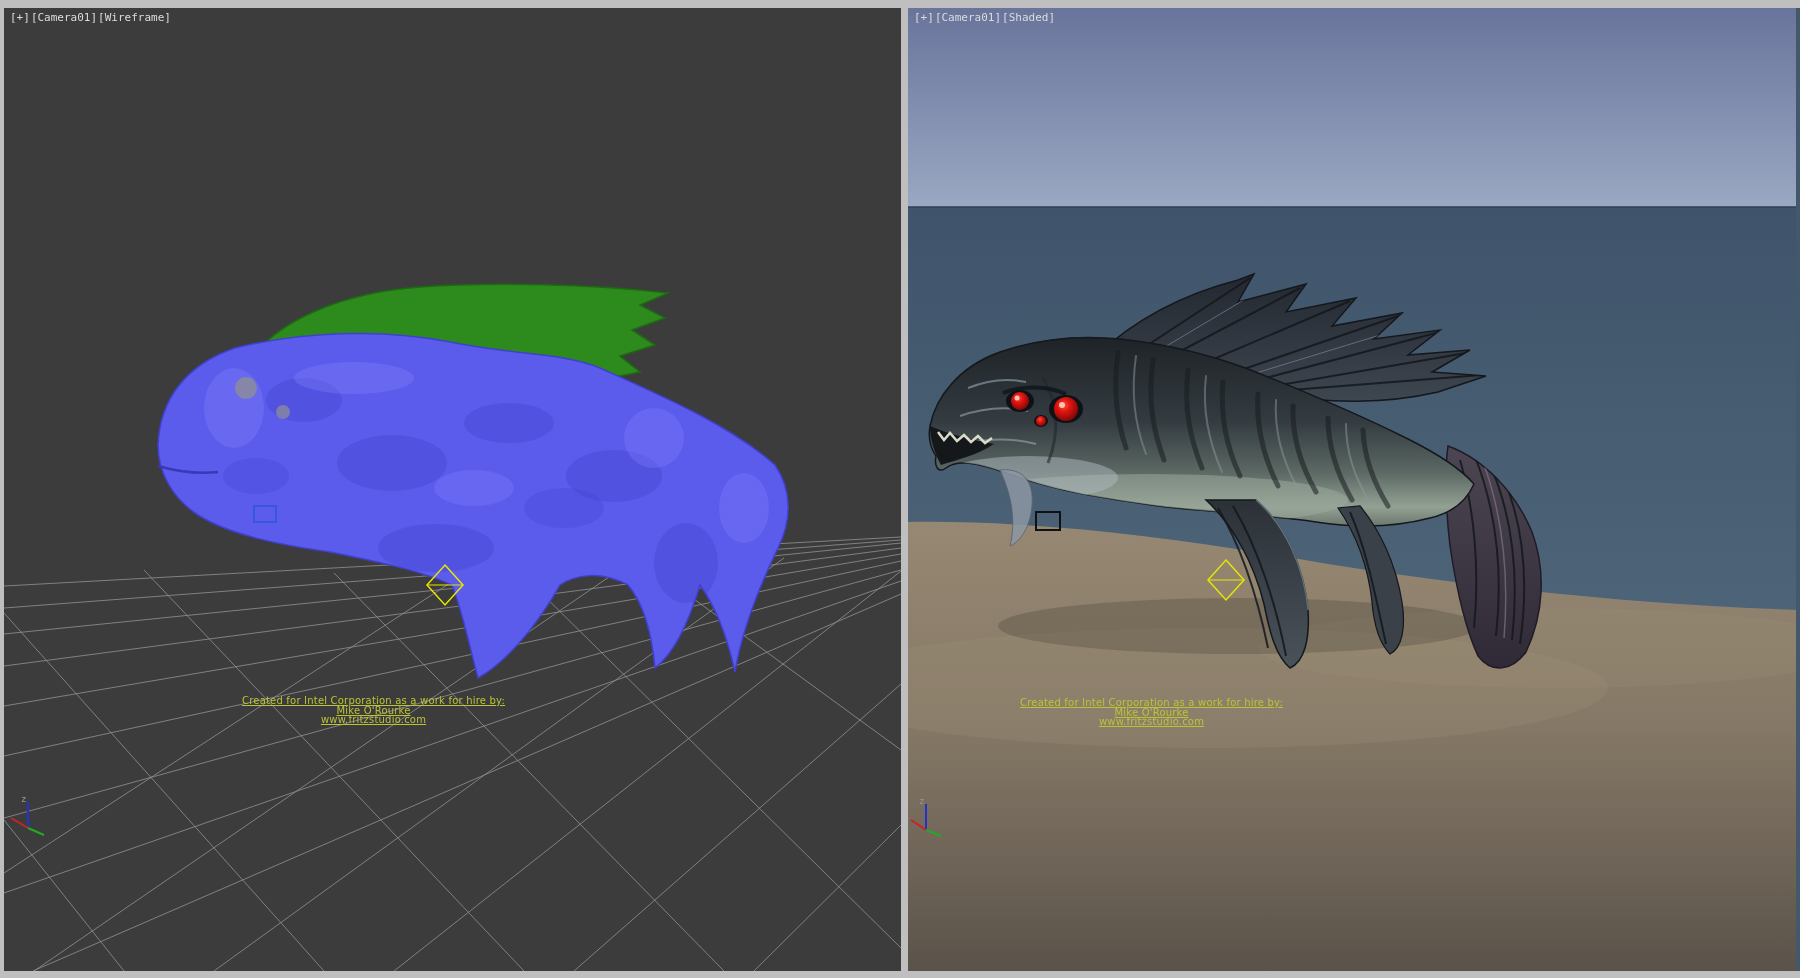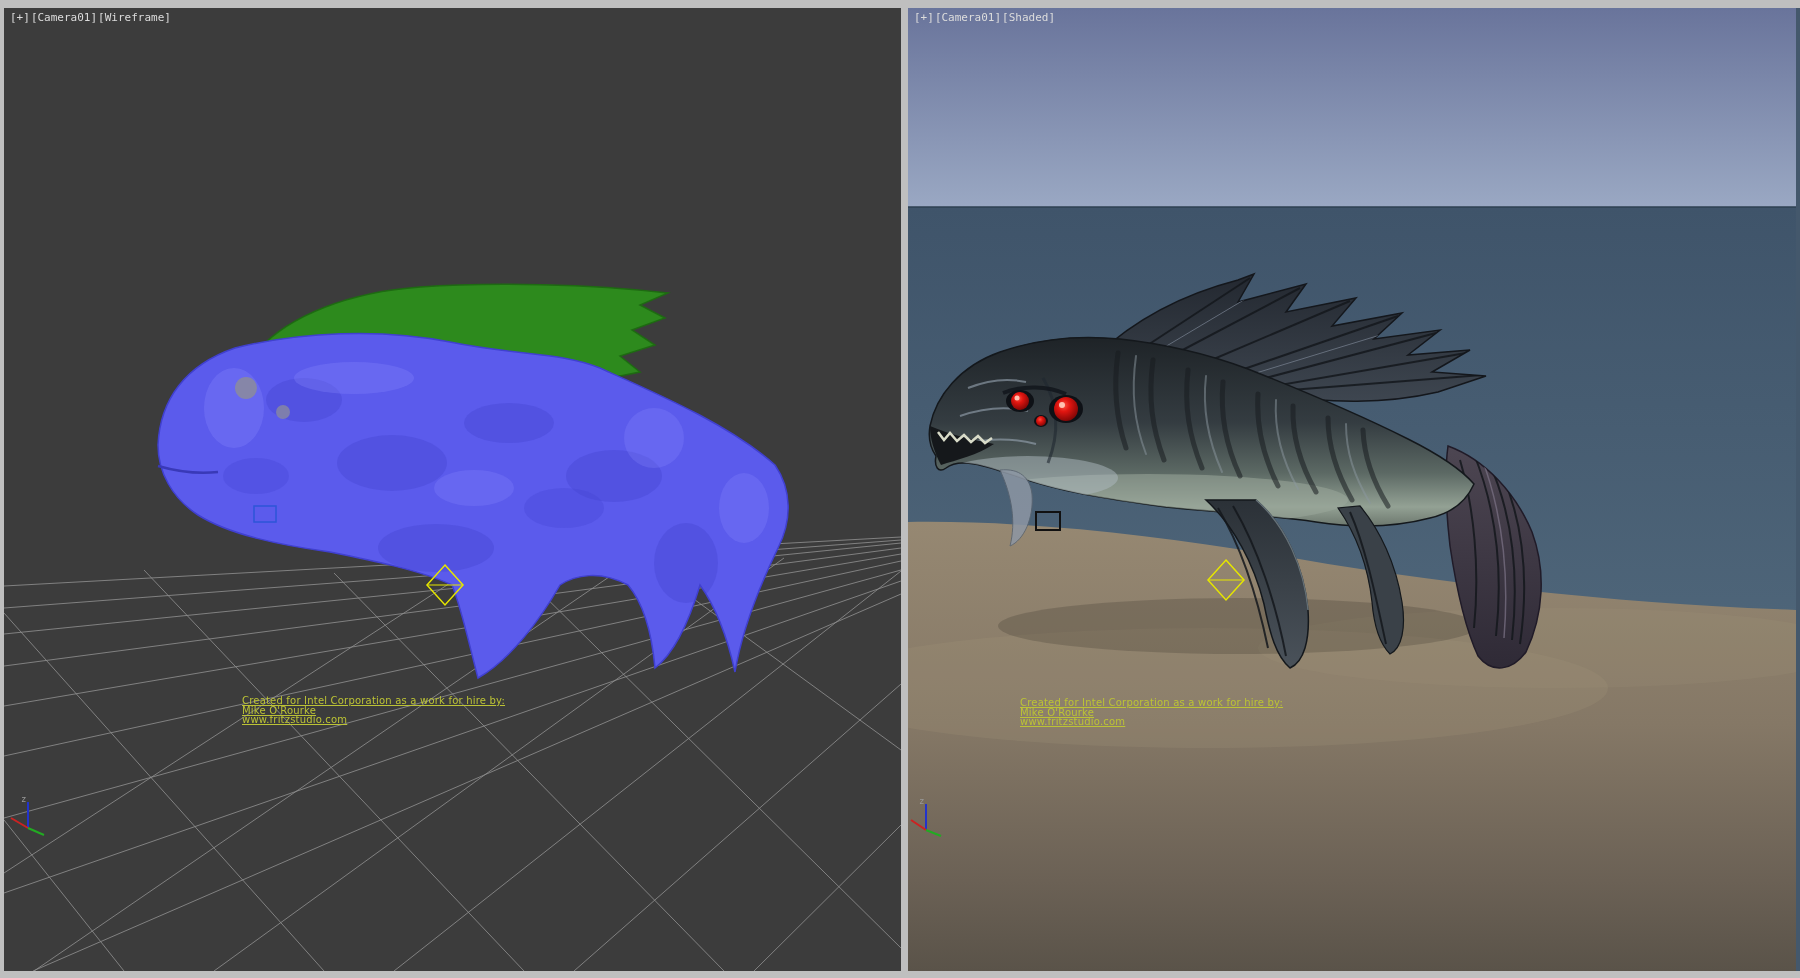--- a/index.html
+++ b/index.html
@@ -1,18 +1,18 @@
 <!DOCTYPE html>
 <html><head>
 <meta charset="utf-8">
 <style>
   html,body{margin:0;padding:0;background:#9a9a9a;}
   #stage{position:relative;width:1800px;height:978px;background:#bfbfbf;overflow:hidden;
          font-family:"Liberation Sans",sans-serif;}
-  .vp{position:absolute;top:8px;height:963px;overflow:hidden;}
+  .vp{position:absolute;top:8px;height:963px;overflow:hidden;text-align:center;}
   #vp-left{left:4px;width:897px;background:#3c3c3c;}
   #vp-right{left:908px;width:1064px;background:#44586c;}
   #splitter{position:absolute;left:901px;top:8px;width:7px;height:963px;background:#bfbfbf;cursor:col-resize;}
   .vp-label{position:absolute;top:3px;left:6px;z-index:6;
             font:11px "DejaVu Sans Mono",monospace;color:#dcdcdc;white-space:nowrap;}
   .vp-label span{margin-right:1px;cursor:pointer;}
   .vp svg{position:absolute;left:0;top:0;z-index:1;}
   .watermark{position:absolute;z-index:4;color:#bcc335;
              font:10px/9.5px "DejaVu Sans",sans-serif;letter-spacing:.2px;white-space:nowrap;text-decoration:underline;}
   #vp-left .watermark{left:238px;top:688px;}

